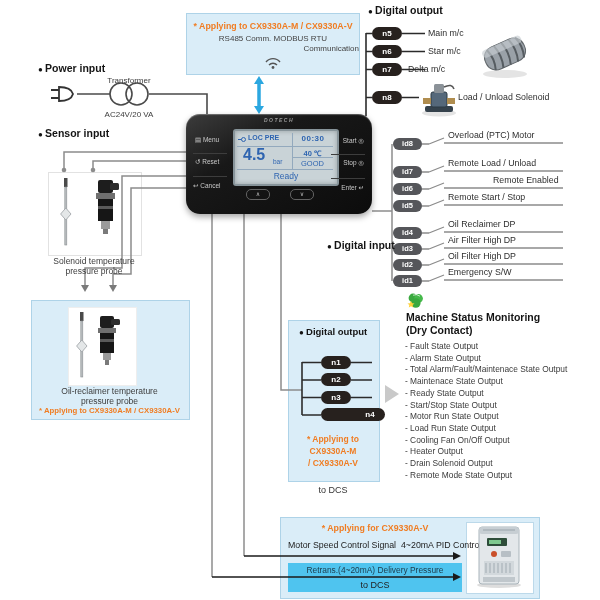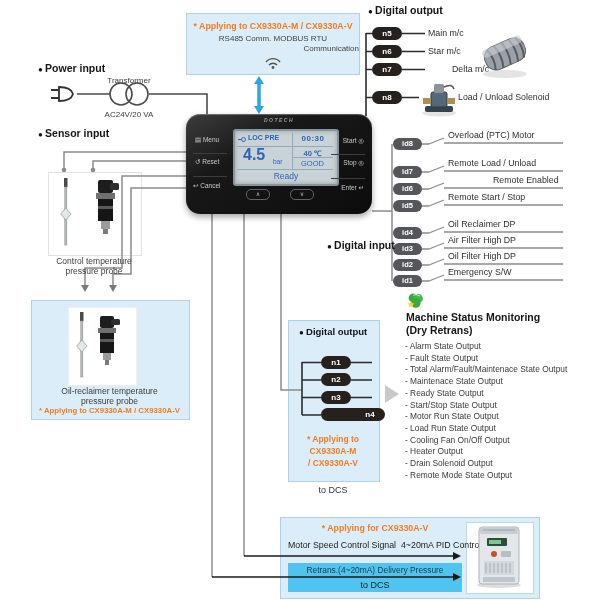--- a/index.html
+++ b/index.html
@@ -138,21 +138,21 @@
     <rect x="12.8" y="11" width="2" height="58" fill="#b9bdbf" stroke="#8a8f92" stroke-width="0.6"></rect>
     <polygon points="13.8,32 19,38 13.8,44 8.6,38" fill="#e4e7e8" stroke="#9aa0a3" stroke-width="0.8"></polygon>
     <rect x="46" y="4" width="15" height="13" rx="2" fill="#1d1d1d"></rect>
     <rect x="58" y="7" width="9" height="7" rx="1.5" fill="#2e2e2e"></rect>
     <rect x="44" y="17" width="19" height="6" fill="#6f6f6f"></rect>
     <rect x="46" y="23" width="15" height="22" fill="#161616"></rect>
     <rect x="46" y="30" width="15" height="3" fill="#5a5a5a"></rect>
     <rect x="49" y="45" width="9" height="8" fill="#9b9b9b"></rect>
     <rect x="51" y="53" width="5" height="5" fill="#7a7a7a"></rect>
   </svg>
-  <div class="caption" style="left:30px;top:256px;width:128px;">Control temperature</div>
+  <div class="caption" style="left:30px;top:256px;width:128px;">Solenoid temperature</div>
   <div class="caption" style="left:30px;top:266px;width:128px;">pressure probe</div>
 
   <svg class="icon" style="left:72px;top:310px;" width="60" height="71" viewBox="0 0 60 71">
     <rect x="8" y="2" width="3.5" height="9" fill="#4a4a4a"></rect>
     <rect x="8.8" y="11" width="2" height="56" fill="#b9bdbf" stroke="#8a8f92" stroke-width="0.6"></rect>
     <polygon points="9.8,30 15,36 9.8,42 4.6,36" fill="#e4e7e8" stroke="#9aa0a3" stroke-width="0.8"></polygon>
     <rect x="28" y="6" width="14" height="12" rx="2" fill="#1d1d1d"></rect>
     <rect x="39" y="9" width="9" height="6" rx="1.5" fill="#2e2e2e"></rect>
     <rect x="26" y="18" width="18" height="5" fill="#6f6f6f"></rect>
     <rect x="28" y="23" width="14" height="20" fill="#161616"></rect>
@@ -205,21 +205,21 @@
     <div class="udbtn" style="left:104px;top:75px;"><span>∨</span></div>
   </div>
 
   <div class="sec-label" style="left:368px;top:4px;">Digital output</div>
   <div class="npill" style="left:372px;top:27px;">n5</div>
   <div class="npill" style="left:372px;top:45px;">n6</div>
   <div class="npill" style="left:372px;top:63px;">n7</div>
   <div class="npill" style="left:372px;top:91px;">n8</div>
   <div class="olabel" style="left:428px;top:28px;">Main m/c</div>
   <div class="olabel" style="left:428px;top:46px;">Star m/c</div>
-  <div class="olabel" style="left:452px;top:64px;">Delta m/c</div>
+  <div class="olabel" style="left:408px;top:64px;">Delta m/c</div>
   <div class="olabel" style="left:458px;top:92px;">Load / Unload Solenoid</div>
   <svg class="icon" style="left:478px;top:30px;" width="54" height="50" viewBox="0 0 54 50">
     <ellipse cx="27" cy="44" rx="22" ry="4" fill="#e4e4e4"></ellipse>
     <g transform="rotate(-24 27 24)">
       <rect x="6" y="12" width="42" height="24" rx="11" fill="#9aa1a8" stroke="#5f6569" stroke-width="1"></rect>
       <path d="M12 13 q4 11 0 22 M20 12 q4 12 0 24 M28 12 q4 12 0 24 M36 12 q4 12 0 24 M43 13 q4 11 0 22" stroke="#565c61" stroke-width="2" fill="none"></path>
       <rect x="6" y="12" width="42" height="8" rx="4" fill="#c6ccd1" opacity="0.65"></rect>
     </g>
   </svg>
   <svg class="icon" style="left:419px;top:79px;" width="40" height="38" viewBox="0 0 40 38">
@@ -261,24 +261,24 @@
   <div class="abs" style="left:288px;top:485px;width:90px;text-align:center;font-size:9px;color:#333;z-index:6;">to DCS</div>
 
   <svg class="icon" style="left:407px;top:292px;" width="17" height="17" viewBox="0 0 17 17">
     <circle cx="6" cy="6" r="4.4" fill="#3aa93f"></circle>
     <circle cx="11.5" cy="6.5" r="4.4" fill="#46b94b"></circle>
     <circle cx="8.8" cy="11" r="4.8" fill="#3aa93f"></circle>
     <path d="M4 9 l1.1 2.2 2.4.2-1.8 1.6.5 2.4L4 14.2 1.8 15.4l.5-2.4L.5 11.4l2.4-.2z" fill="#ffd23c"></path>
     <path d="M6 3.2 q4 -1.5 7 1" stroke="#ffffff" stroke-width="0.9" fill="none" opacity="0.8"></path>
   </svg>
   <div class="abs nowrap" style="left:406px;top:311px;font-size:10.5px;font-weight:bold;color:#141414;z-index:6;">Machine Status Monitoring</div>
-  <div class="abs nowrap" style="left:406px;top:324px;font-size:10.5px;font-weight:bold;color:#141414;z-index:6;">(Dry Retrans)</div>
+  <div class="abs nowrap" style="left:406px;top:324px;font-size:10.5px;font-weight:bold;color:#141414;z-index:6;">(Dry Contact)</div>
   <div id="ms-items">
+    <div>- Fault State Output</div>
     <div>- Alarm State Output</div>
-    <div>- Fault State Output</div>
     <div>- Total Alarm/Fault/Maintenace State Output</div>
     <div>- Maintenace State Output</div>
     <div>- Ready State Output</div>
     <div>- Start/Stop State Output</div>
     <div>- Motor Run State Output</div>
     <div>- Load Run State Output</div>
     <div>- Cooling Fan On/Off Output</div>
     <div>- Heater Output</div>
     <div>- Drain Solenoid Output</div>
     <div>- Remote Mode State Output</div>

